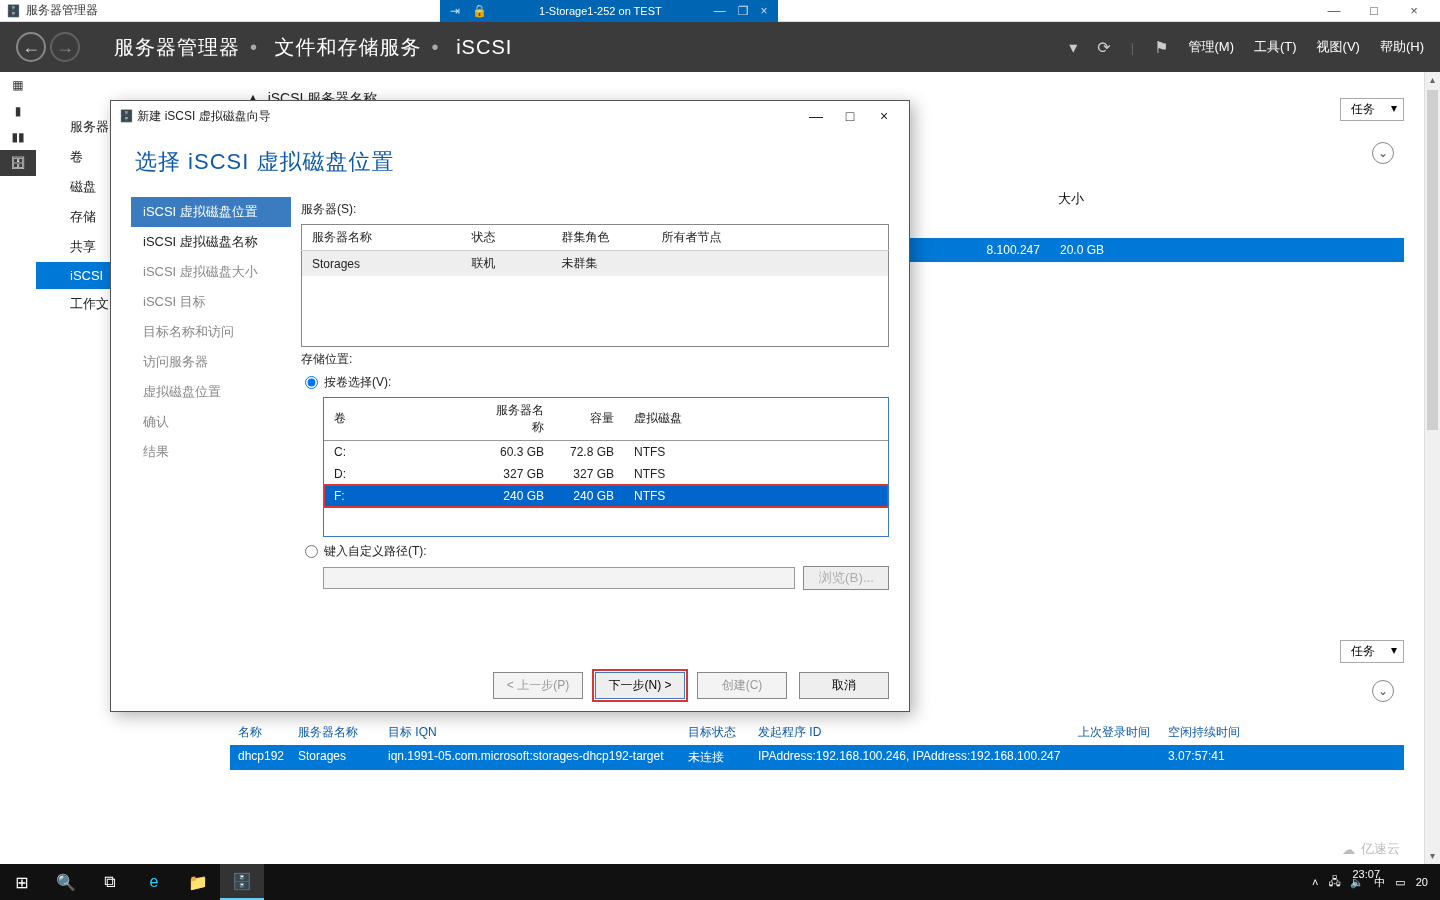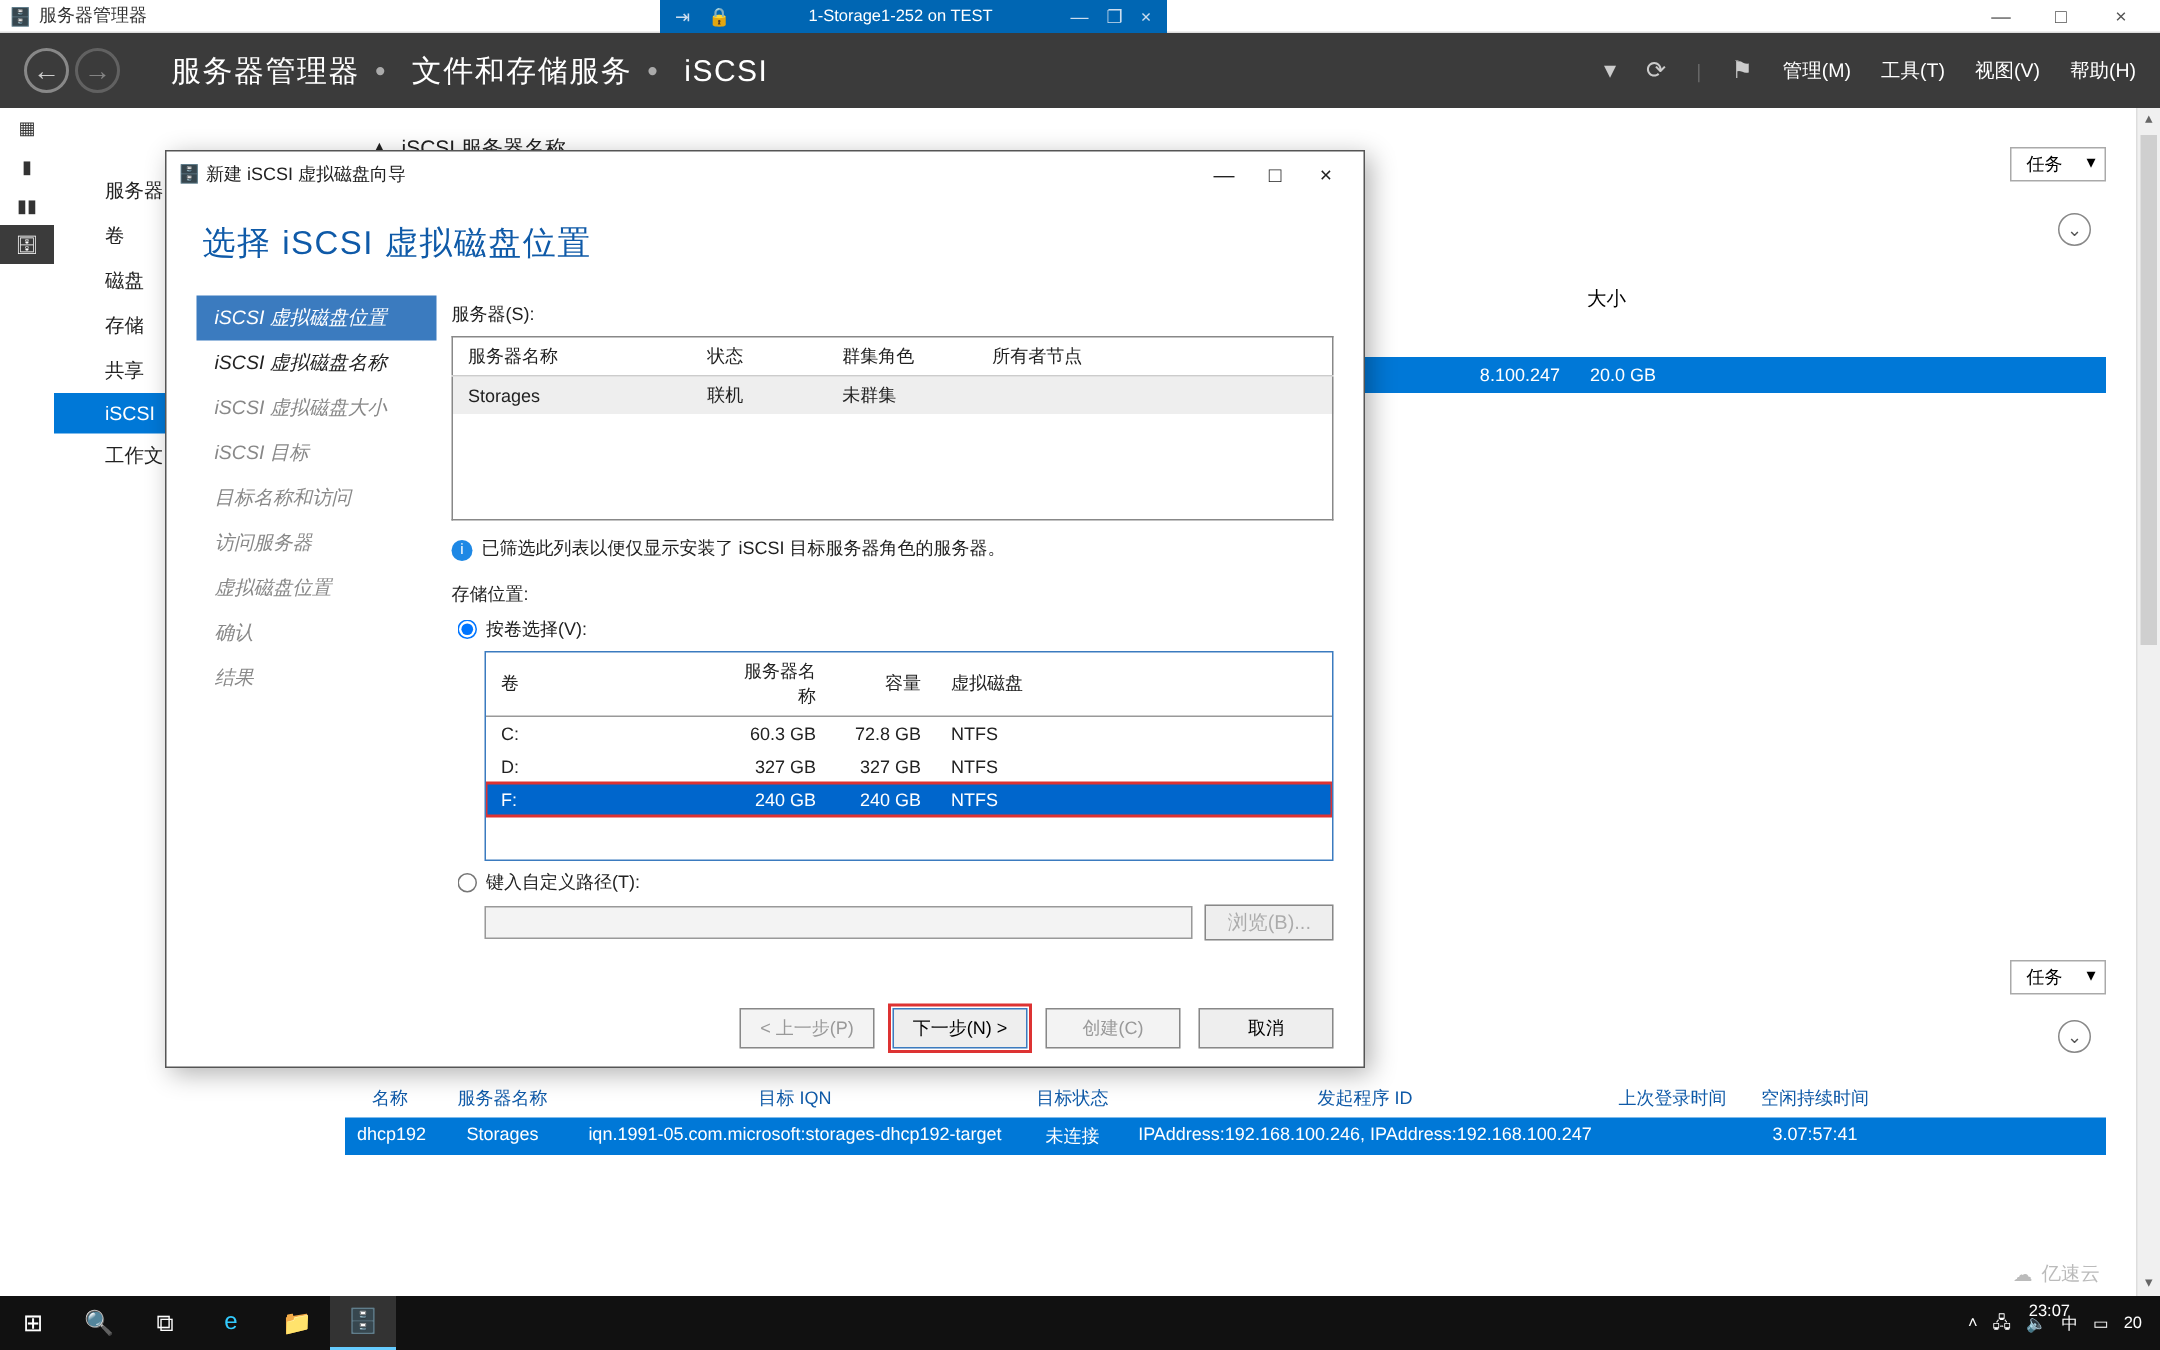--- a/index.html
+++ b/index.html
@@ -36,35 +36,35 @@
 
 
 .bg-content { position: absolute; left: 230px; top: 90px; right: 36px; }
 .bg-row { position: absolute; top: 148px; left: 0; right: 0; height: 24px; background: #0078d7; color: #fff; display: flex; align-items: center; padding-right: 20px; justify-content: flex-end; gap: 20px; font-size: 12px; }
 .bg-sizehdr { position: absolute; top: 100px; right: 320px; color: #000000; font-size: 13px; }
 .tasks-btn { position: absolute; right: 0; padding: 2px 28px 2px 10px; border: 1px solid #aaa; background: #fff; font-size: 12px; }
 .tasks-btn .dd { position: absolute; right: 6px; }
 .chev-circle { width: 22px; height: 22px; border: 1px solid #888; border-radius: 50%; display: flex; align-items: center; justify-content: center; position: absolute; right: 10px; color: #555; font-size: 12px; }
 
 
-.bottom-grid { position: absolute; left: 230px; right: 36px; top: 720px; text-align: center; }
+.bottom-grid { position: absolute; left: 230px; right: 36px; top: 720px; }
 .bottom-grid .bhdr, .bottom-grid .brow { display: flex; font-size: 12px; }
 .bottom-grid .bhdr div, .bottom-grid .brow div { padding: 4px 8px; }
 .bottom-grid .bhdr { color: #0f5aa8; }
 .bottom-grid .brow { background: #0078d7; color: #fff; }
 
 
 .wizard { position: absolute; left: 110px; top: 100px; width: 800px; height: 612px; background: #fff; border: 1px solid #555; box-shadow: 4px 4px 16px rgba(0,0,0,0.3); z-index: 10; display: flex; flex-direction: column; }
 .wizard .wtitle { height: 30px; display: flex; align-items: center; padding: 0 8px; font-size: 12px; color: #222; }
 .wizard .wtitle .spacer { flex: 1; }
 .wizard .wtitle .wbtn { width: 34px; text-align: center; font-size: 14px; color: #222; }
 .wizard .wheading { font-size: 22px; color: #0f5aa8; padding: 16px 24px 20px; letter-spacing: 1px; }
 .wizard .wbody { flex: 1; display: flex; }
 .wizard .steps { width: 180px; padding: 0 0 0 20px; }
-.wizard .steps .step { padding: 6px 12px; font-size: 13px; color: #888; font-style: italic; }
+.wizard .steps .step { padding: 6px 12px; font-size: 13px; color: #888; }
 .wizard .steps .step.current { background: #3b7bbf; color: #fff; }
 .wizard .steps .step.done { color: #222; }
 .wizard .wmain { flex: 1; padding: 0 20px 0 10px; font-size: 12px; color: #222; }
 .wizard .label { margin: 4px 0 6px; }
 .wizard table.srv { width: 100%; border: 1px solid #888; border-collapse: collapse; font-size: 12px; }
 .wizard table.srv th { text-align: left; padding: 4px 10px; background: #fff; border-bottom: 1px solid #ccc; font-weight: normal; }
 .wizard table.srv td { padding: 4px 10px; background: #eee; }
 .wizard .info { margin: 10px 0 14px; }
 .wizard .info .iicon { display: inline-block; width: 14px; height: 14px; border-radius: 50%; background: #1e88e5; color: #fff; text-align: center; line-height: 14px; font-size: 10px; margin-right: 6px; }
 .wizard .radio-row { margin: 6px 0 6px 4px; }
@@ -229,21 +229,20 @@
           <td>Storages</td>
           <td>联机</td>
           <td>未群集</td>
           <td></td>
         </tr>
         <tr>
               <td colspan="4" style="height:70px;background:#fff"></td>
             </tr>
       </tbody>
         </table>
-      <div class="info"><span class="iicon">i</span><span>已筛选此列表以便仅显示安装了 iSCSI 目标服务器角色的服务器。</span></div>
 
       <div class="label">存储位置:</div>
       <div class="radio-row">
         <input type="radio" checked="" style=""><span>按卷选择(V):</span>
       </div>
       <div class="vol-box">
         <table class="vol">
           <tbody>
               <tr>
             <th style="width:160px">卷</th>

